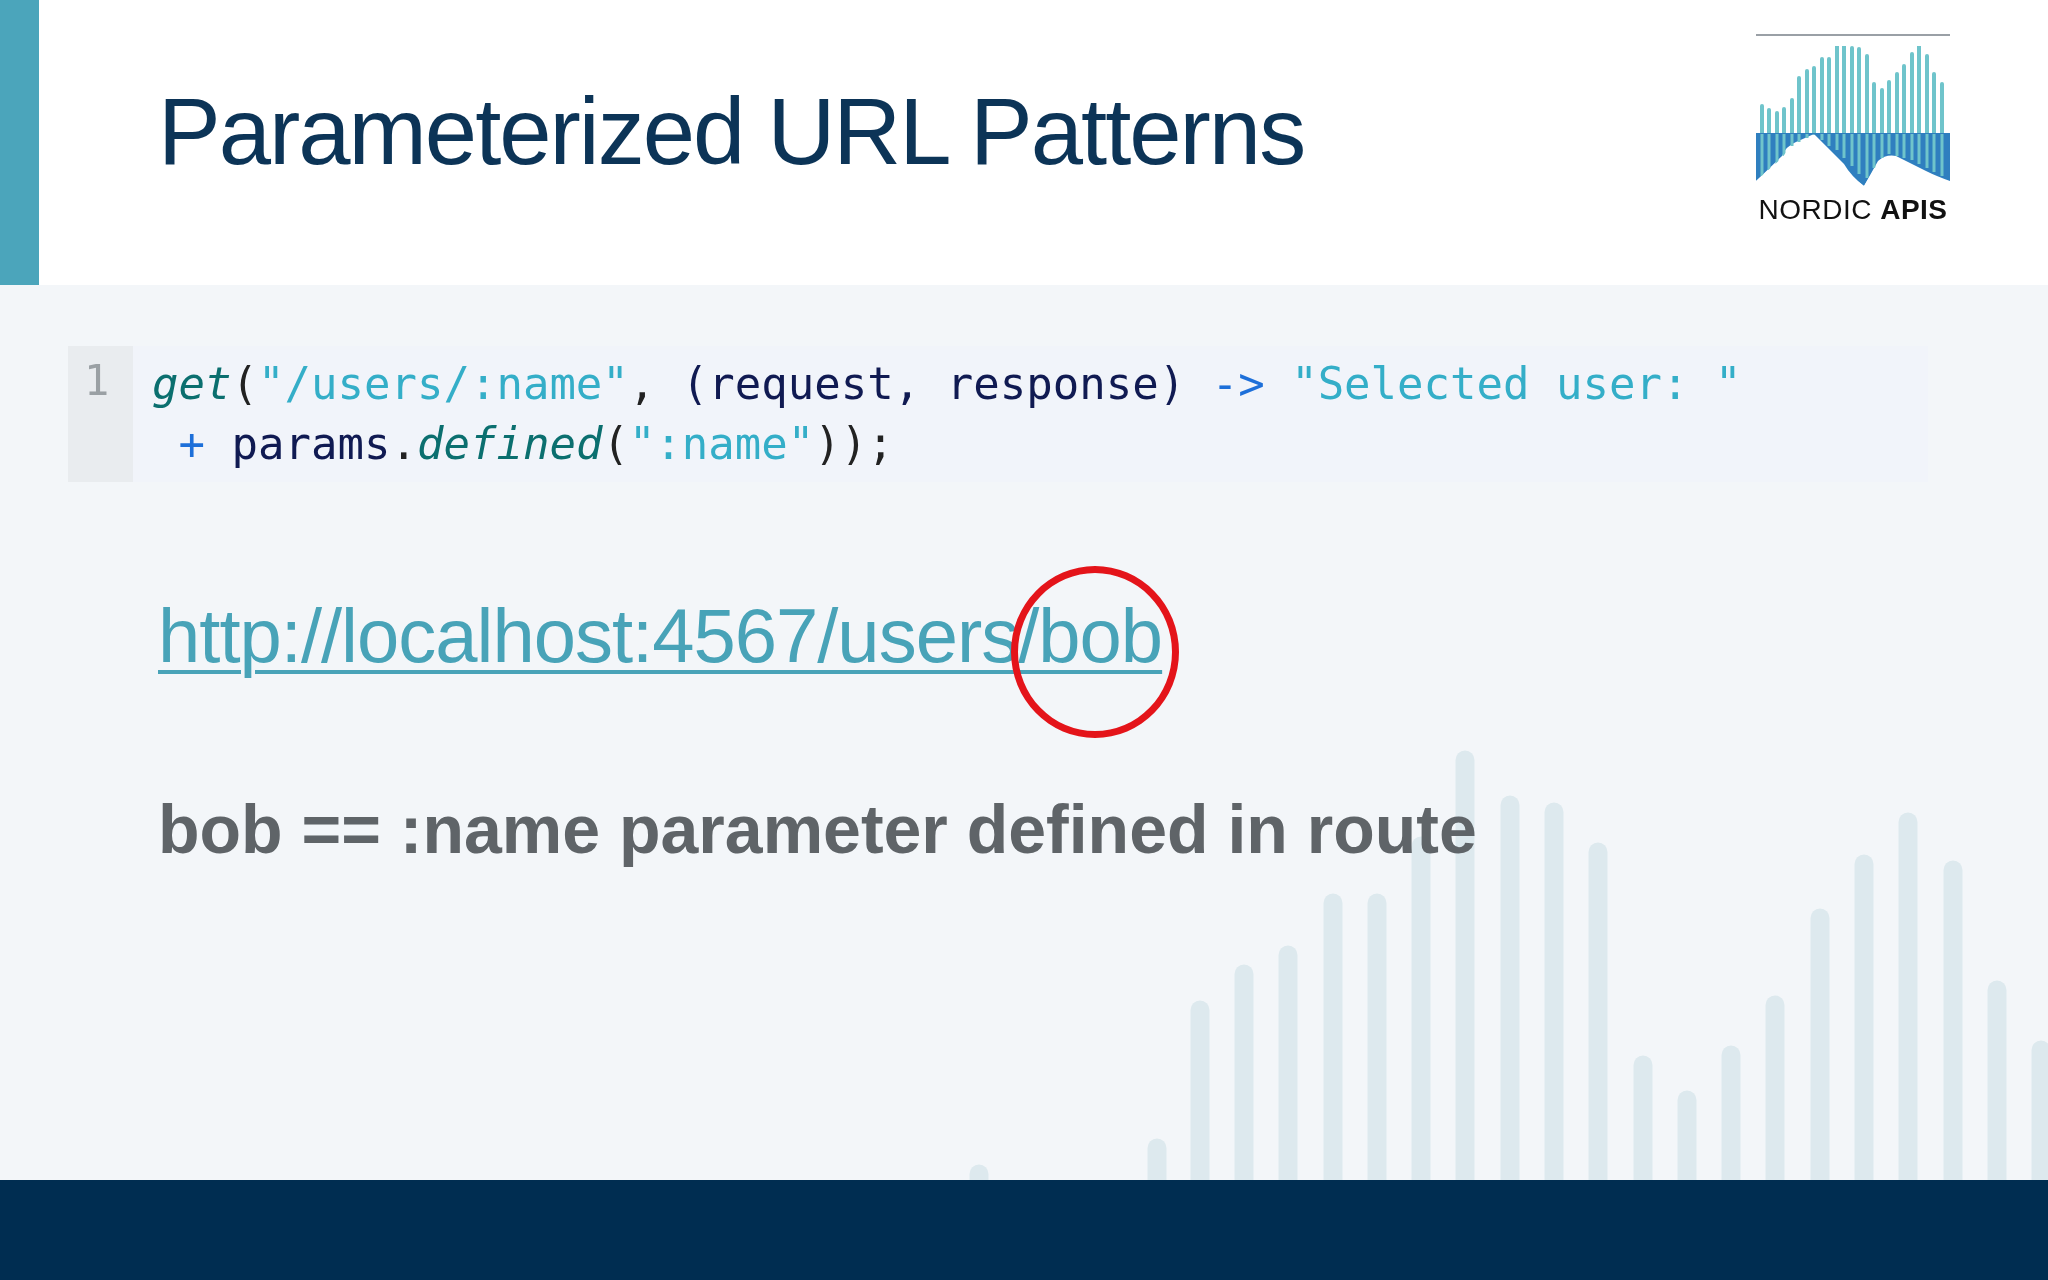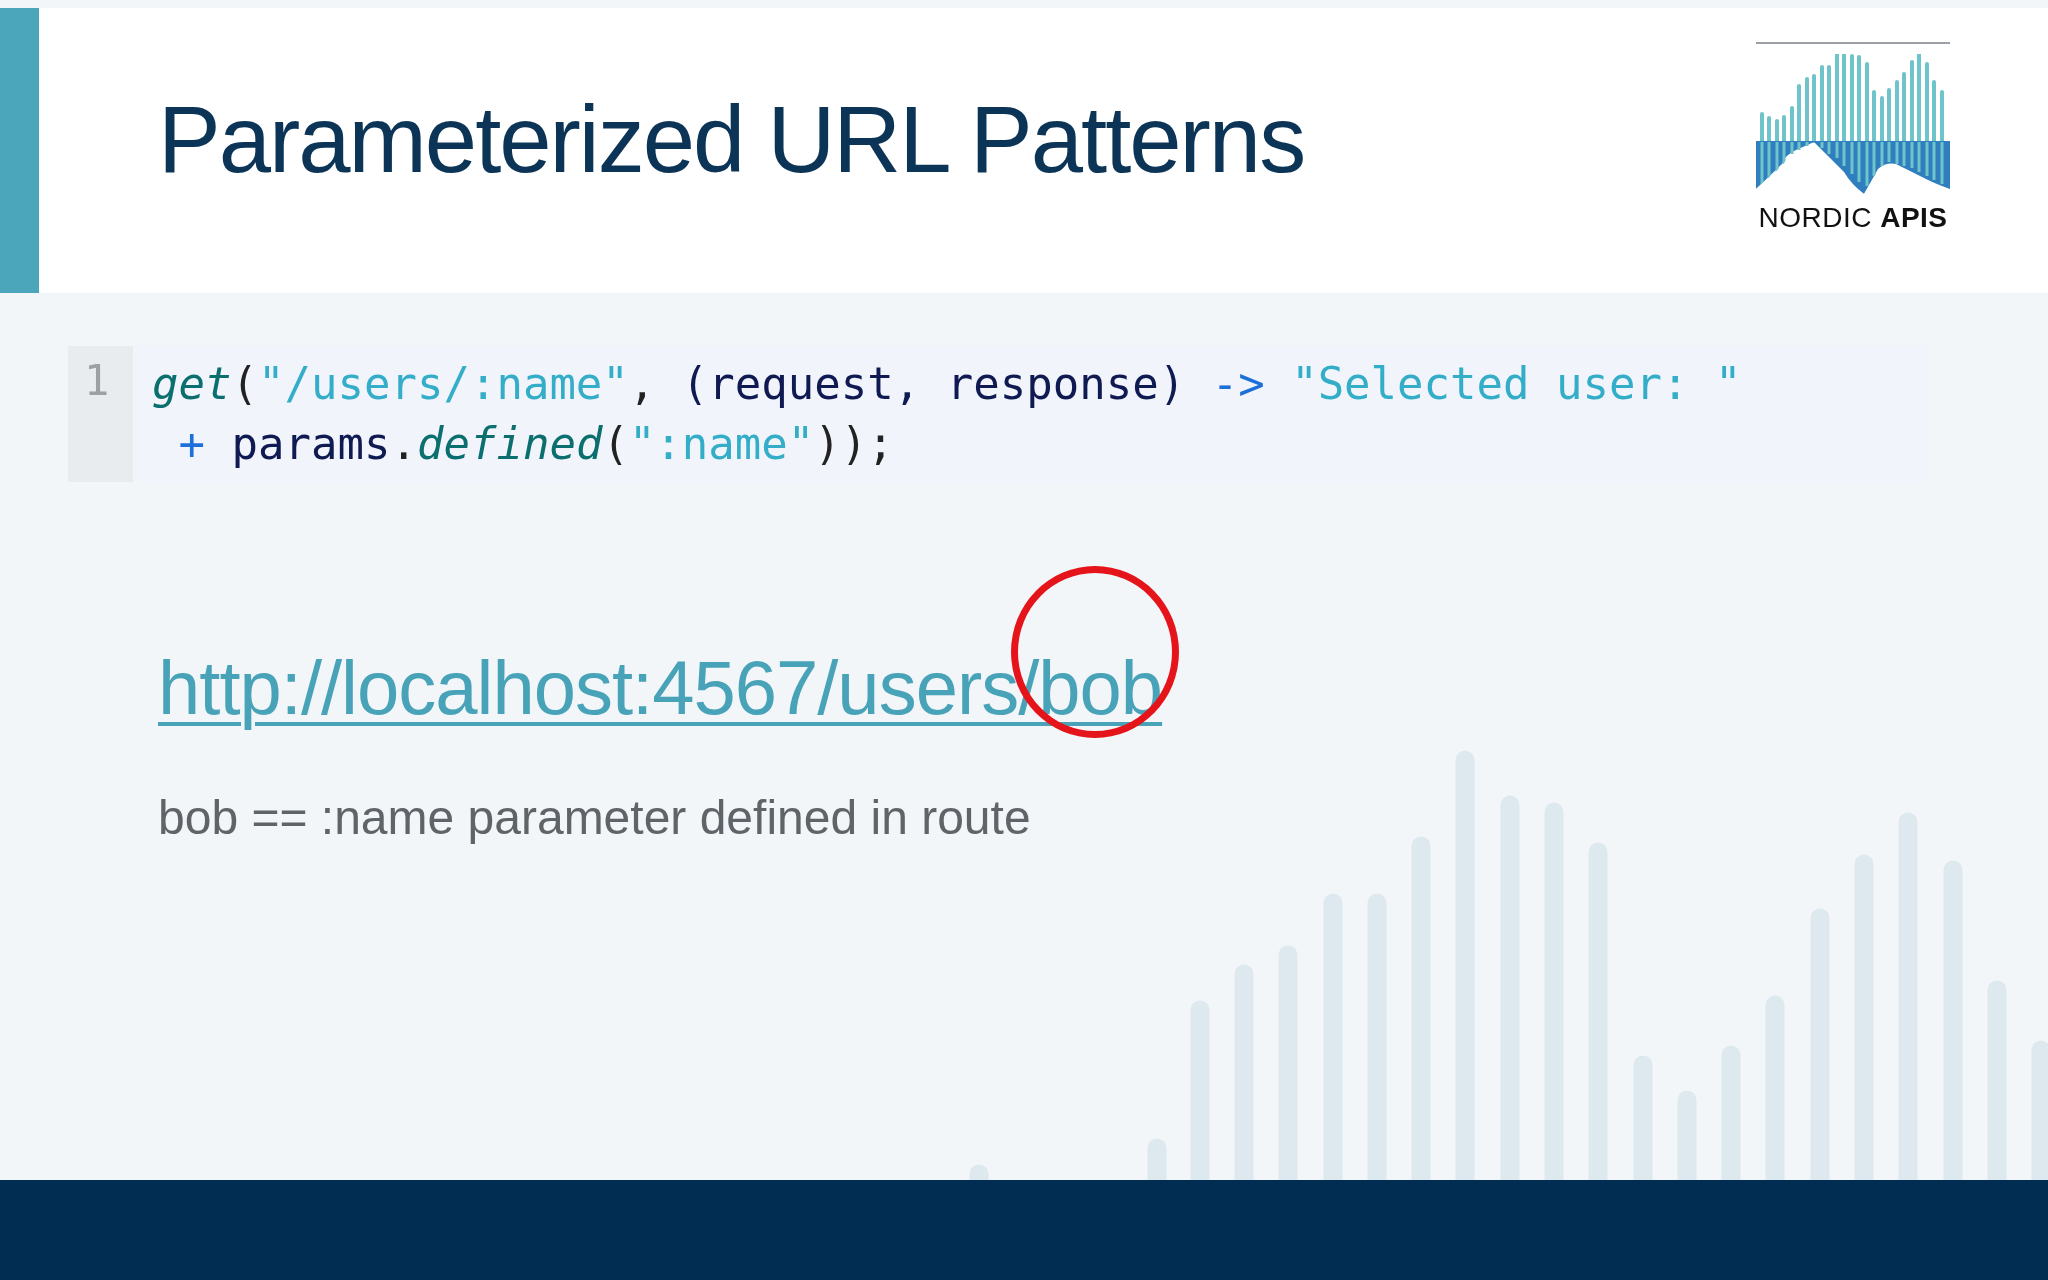--- a/index.html
+++ b/index.html
@@ -4,21 +4,20 @@
 <style>
   html, body { margin: 0; padding: 0; }
   body {
     width: 2048px; height: 1280px; position: relative; overflow: hidden;
     background: #f3f6f9;
     font-family: "Liberation Sans", sans-serif;
   }
   .header {
     position: absolute; left: 0; top: 0; width: 2048px; height: 285px;
     background: #ffffff;
-    margin-top: 8px;
   }
   .accent-bar {
     position: absolute; left: 0; top: 0; width: 39px; height: 285px;
     background: #4ba5bb;
   }
   .title {
     position: absolute; left: 158px; top: 78px;
     font-size: 94px; color: #0c3457; letter-spacing: -2px;
     white-space: nowrap;
   }
@@ -50,32 +49,32 @@
     font-family: "DejaVu Sans Mono", monospace; font-size: 44px; line-height: 60px;
     white-space: pre; color: #0d1c55;
   }
   .tk-fn { color: #0b6f6f; font-style: italic; }
   .tk-str { color: #34aec8; }
   .tk-op { color: #1d6fd9; }
   .tk-id { color: #101a52; }
   .tk-p { color: #222; }
 
   .url-link {
-    position: absolute; left: 158px; top: 644px;
+    position: absolute; left: 158px; top: 592px;
     font-size: 76px; color: #48a3b8; text-decoration: underline;
     text-decoration-thickness: 4px; text-underline-offset: 8px;
     white-space: nowrap; letter-spacing: -1px;
   }
   .highlight-circle {
     position: absolute; left: 1011px; top: 566px; width: 168px; height: 172px;
     border: 7px solid #e4141a; border-radius: 50%; box-sizing: border-box;
   }
   .explain {
     position: absolute; left: 158px; top: 790px;
-    font-size: 48px; color: #5f6468; white-space: nowrap;
+    font-size: 68px; color: #5f6468; white-space: nowrap; font-weight: bold;
   }
   .bg-bars { position: absolute; left: 0; top: 0; }
   .footer {
     position: absolute; left: 0; top: 1180px; width: 2048px; height: 100px;
     background: #002d51;
   }
 </style>
 </head>
 <body>
 

